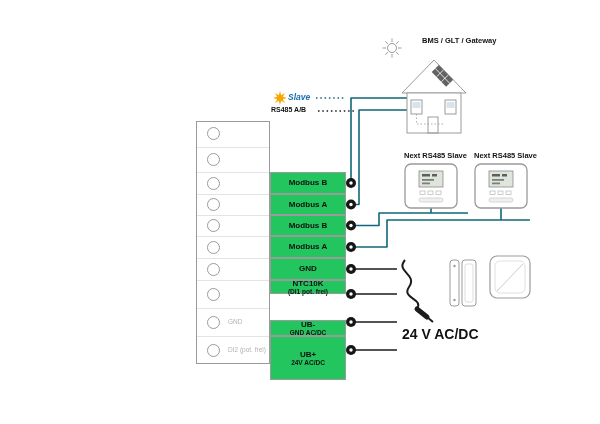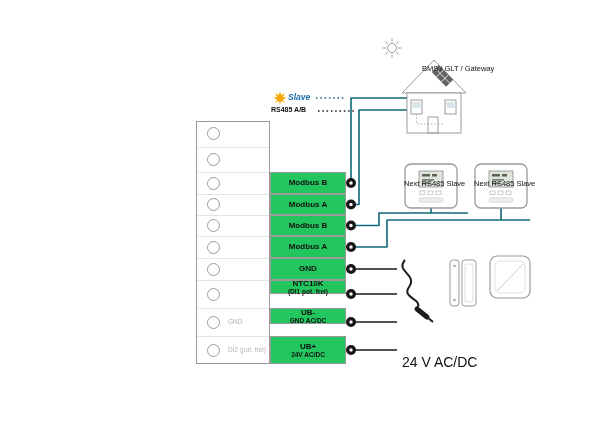--- a/index.html
+++ b/index.html
@@ -9,21 +9,21 @@
          border:1px solid #9a9a9a;box-sizing:border-box;background:#fff;}
   .sep{position:absolute;left:197px;width:72px;height:1px;background:#e3e3e3;}
   .circle{position:absolute;left:207px;width:13px;height:13px;border:1.3px solid #9a9a9a;
           border-radius:50%;background:#fff;box-sizing:border-box;}
   .cell{position:absolute;left:270px;width:76px;background:#22c55e;border:1px solid #9a9a9a;
         box-sizing:border-box;display:flex;flex-direction:column;align-items:center;
         justify-content:center;line-height:1.15;}
   .cl{font-size:8px;font-weight:700;white-space:nowrap;}
   .cs{font-size:6.5px;font-weight:700;white-space:nowrap;}
   .grayLab{position:absolute;font-size:6.5px;color:#b3b3b3;white-space:nowrap;}
-  .h{position:absolute;font-weight:400;font-size:7.5px;white-space:nowrap;margin-top:28px;}
+  .h{position:absolute;font-weight:700;font-size:7.5px;white-space:nowrap;}
   .h-power{font-size:14px;}
   .logoText{position:absolute;left:288px;top:92px;font-size:8.5px;font-style:italic;
             font-weight:700;color:#1a6fae;white-space:nowrap;}
   .rs485{position:absolute;left:271px;top:106px;font-size:7px;font-weight:700;white-space:nowrap;}
   svg{position:absolute;left:0;top:0;}
 </style>
 </head>
 <body>
 
 <div id="canvas">
@@ -164,25 +164,25 @@
     <span class="cs"></span>
   </div>
   <div class="cell" style="top:258px;height:22px">
     <span class="cl">GND</span>
     <span class="cs"></span>
   </div>
   <div class="cell" style="top:280px;height:14px">
     <span class="cl">NTC10K</span>
     <span class="cs">(DI1 pot. frei)</span>
   </div>
-  <div class="cell" style="top:308px;height:16px">
+  <div class="cell" style="top:320px;height:16px">
     <span class="cl">UB-</span>
     <span class="cs">GND AC/DC</span>
   </div>
-  <div class="cell" style="top:336px;height:28px">
+  <div class="cell" style="top:336px;height:44px">
     <span class="cl">UB+</span>
     <span class="cs">24V AC/DC</span>
   </div>
 
   <div class="h" style="left:422px;top:36px">BMS / GLT / Gateway</div>
   <div class="h" style="left:404px;top:151px">Next RS485 Slave</div>
   <div class="h" style="left:474px;top:151px">Next RS485 Slave</div>
   <div class="h h-power" style="left:402px;top:326px">24 V AC/DC</div>
   <div class="logoText">Slave</div>
   <div class="rs485">RS485 A/B</div>

